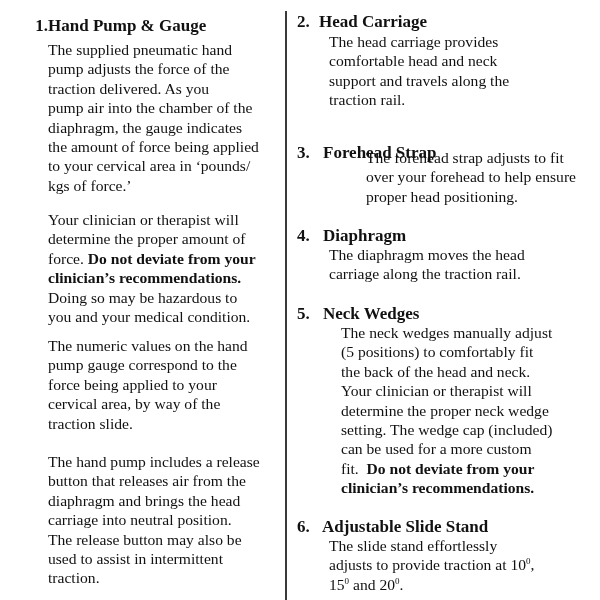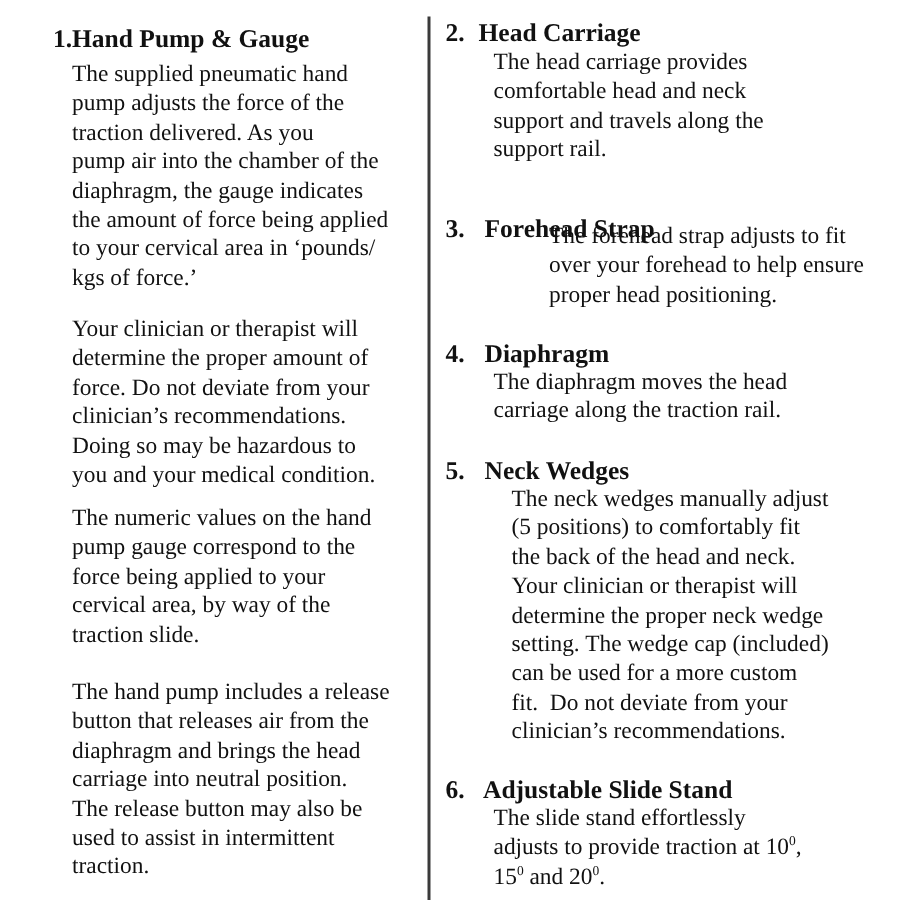--- a/index.html
+++ b/index.html
@@ -18,21 +18,21 @@
   .heading {
     position: absolute; font-weight: bold; font-size: 17px; line-height: 19px;
     white-space: nowrap;
   }
   .heading .num { display: inline-block; }
   .para {
     position: absolute; font-size: 15.6px; line-height: 19.4px;
     white-space: nowrap;
   }
   .para .line { display: block; height: 19.4px; }
-  b { font-weight: normal; }
+  b { font-weight: bold; }
   sup { font-size: 9px; vertical-align: 6px; line-height: 0; }
 </style>
 </head>
 <body>
 
 <div class="divider"></div>
 
 <div class="col col-left">
   <div class="heading" style="left:17px; top:16px;text-align:right;">
     <span class="num" style="width:31px;">1.</span><span>Hand Pump &amp; Gauge</span>
@@ -74,21 +74,21 @@
 </div>
 
 <div class="col col-right">
   <div class="heading" style="left:11px; top:12px;">
     <span class="num" style="width:22px;">2.</span><span>Head Carriage</span>
   </div>
   <div class="para" style="left:43px; top:32px;">
     <span class="line">The head carriage provides</span>
     <span class="line">comfortable head and neck</span>
     <span class="line">support and travels along the</span>
-    <span class="line">support rail.</span>
+    <span class="line">traction rail.</span>
   </div>
 
   <div class="heading" style="left:11px; top:143px;">
     <span class="num" style="width:26px;">3.</span><span>Forehead Strap</span>
   </div>
   <div class="para" style="left:43px; top:148px;margin-left:37px;">
     <span class="line">The forehead strap adjusts to fit</span>
     <span class="line">over your forehead to help ensure</span>
     <span class="line">proper head positioning.</span>
   </div>

